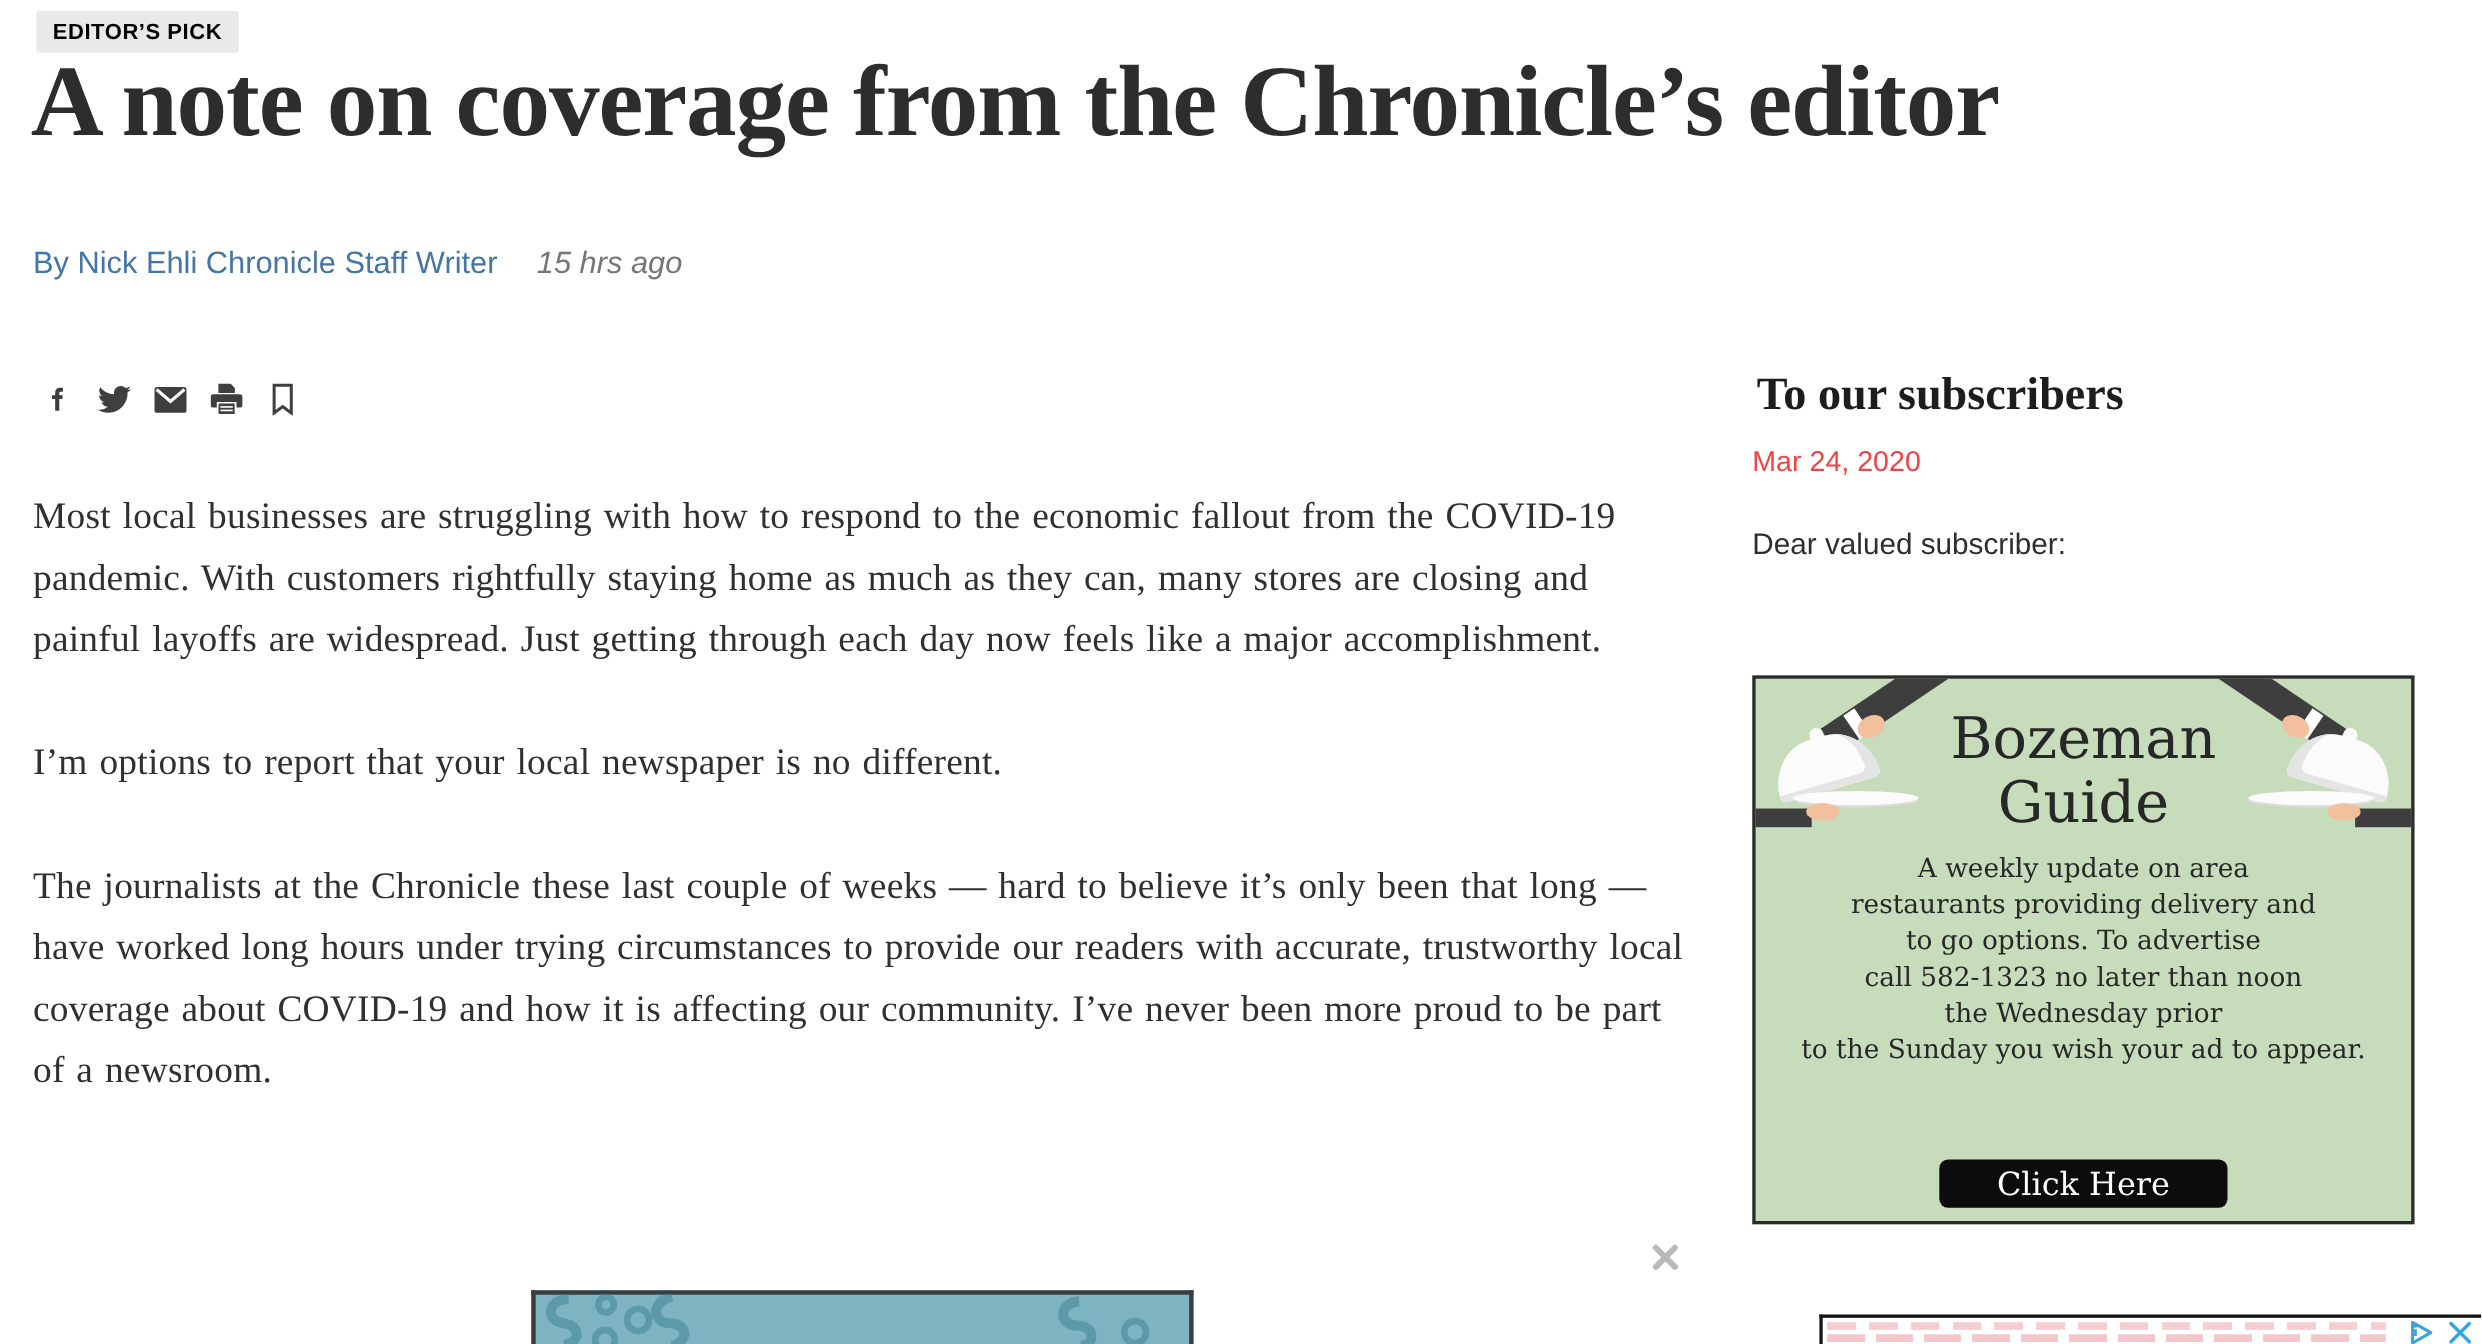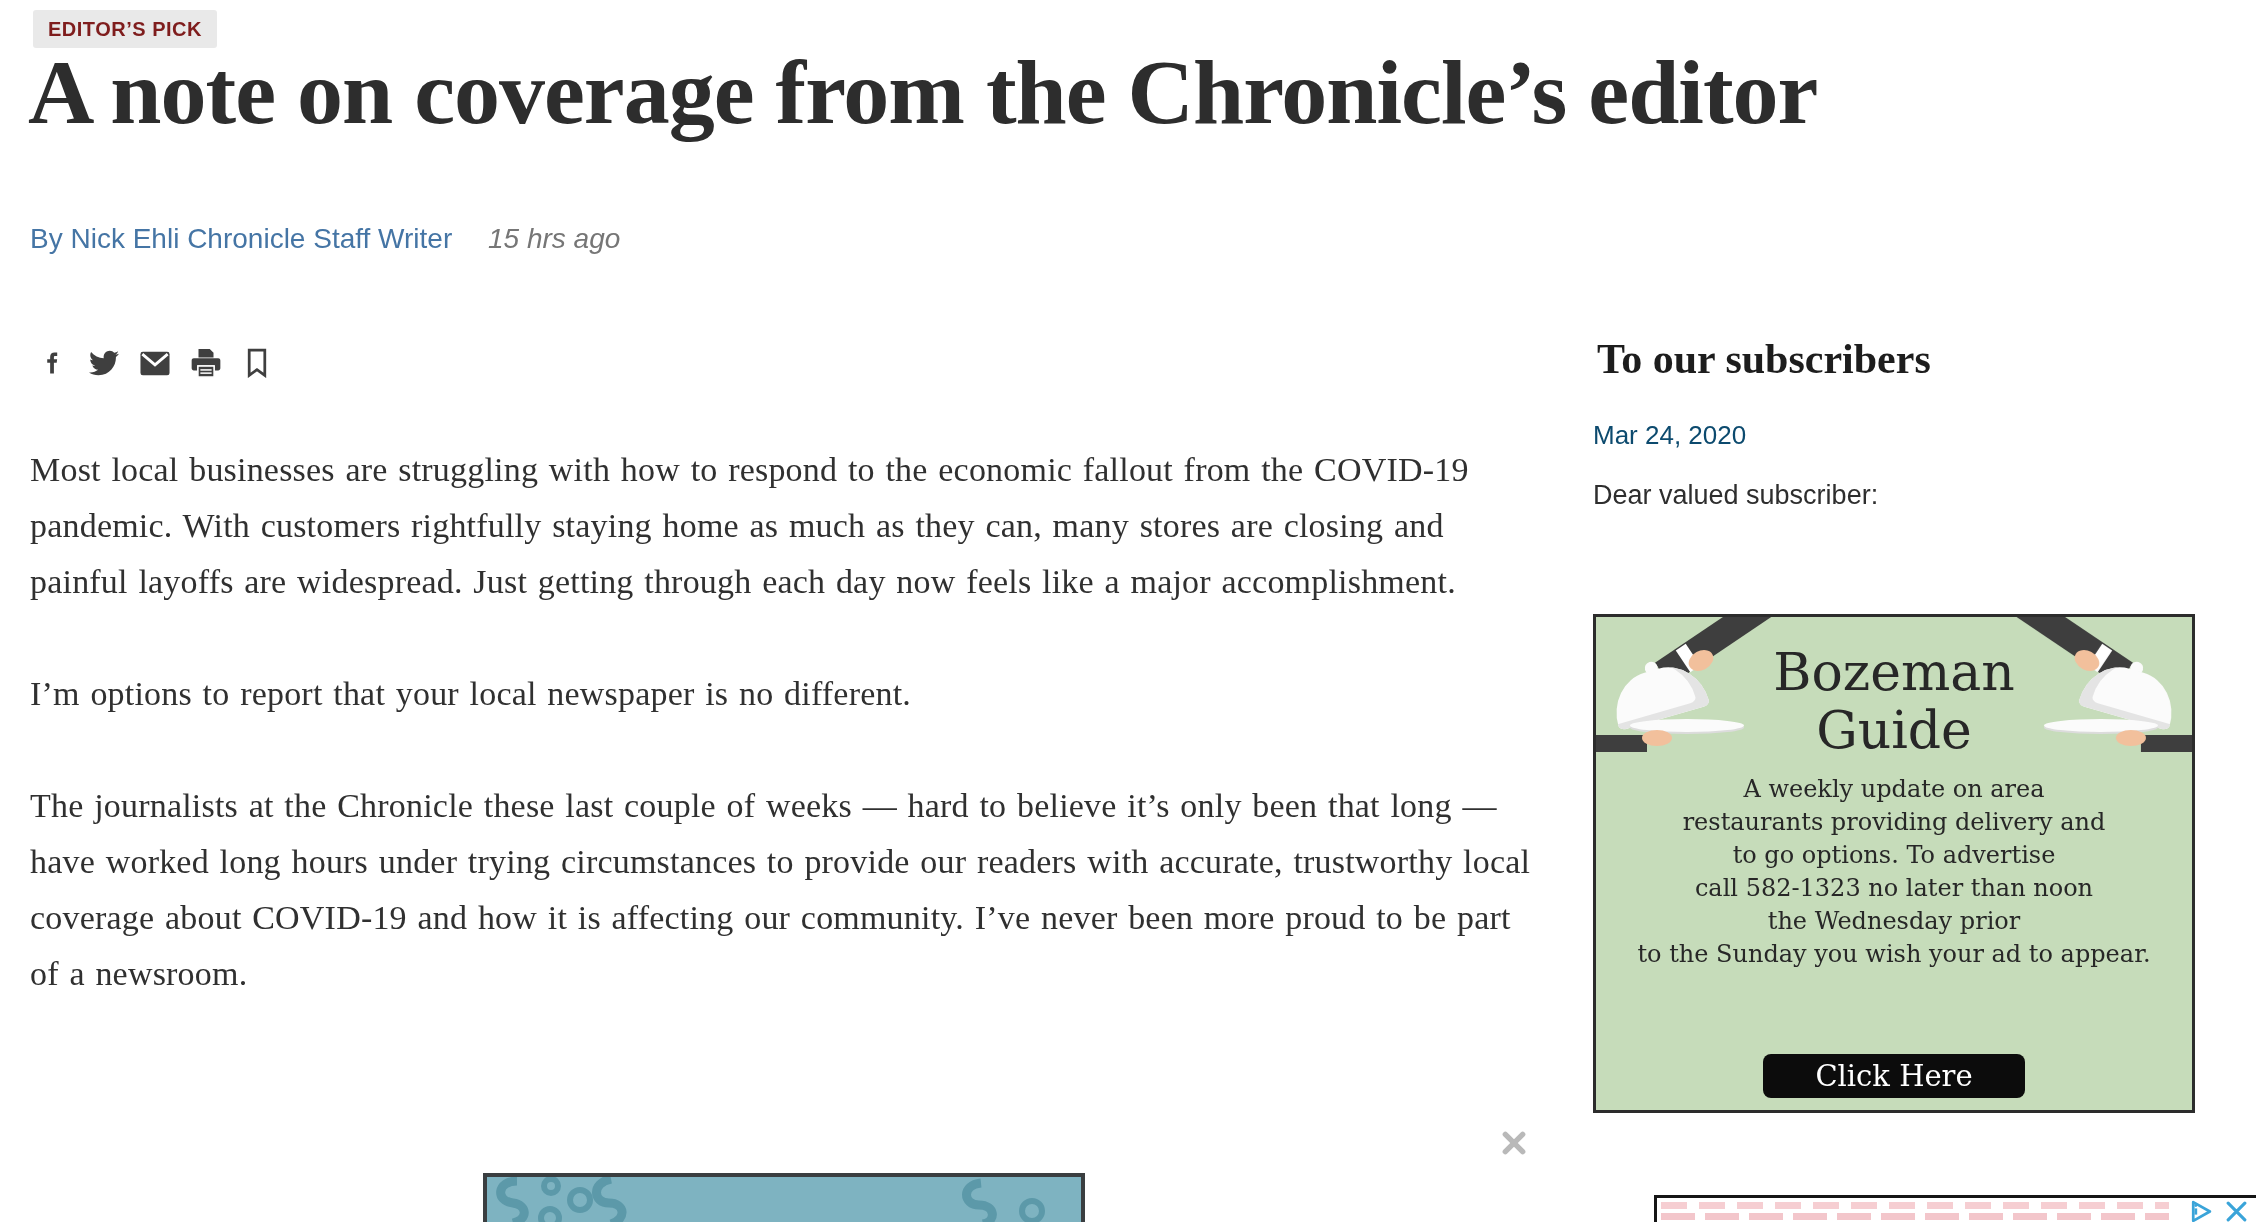--- a/index.html
+++ b/index.html
@@ -5,21 +5,21 @@
   * { box-sizing: border-box; }
   html,body { margin:0; padding:0; background:#ffffff; }
   .page {
     position:relative; width:2256px; height:1222px; background:#fff;
     overflow:hidden; font-family:"Liberation Serif", serif; color:#2f2f2f;
   }
 
   
   .badge {
     position:absolute; left:33px; top:10px;
-    background:#e9e9e9; color:#7f1d1d;
+    background:#e9e9e9; color:#000000;
     font:700 20px/1 "Liberation Sans", sans-serif;
     padding:9px 15px; border-radius:3px; letter-spacing:.5px;
     display:inline-block; cursor:pointer;
   }
 
   
   .headline {
     position:absolute; left:28px; top:36px; width:2210px; margin:0;
     font:700 92px/1.22 "Liberation Serif", serif;
     color:#2d2d2d; letter-spacing:-1px;
@@ -40,21 +40,21 @@
   
   .article {
     position:absolute; left:30px; top:442px; width:1505px;
     font-size:34px; line-height:56px; color:#303030;
     word-spacing:2px; letter-spacing:.2px;
   }
   .article p { margin:0 0 56px 0; }
 
   
   .sb-heading { position:absolute; left:1593px; top:332px; margin:4px; font:700 42px/1.1 "Liberation Serif", serif; color:#1d1d1d; }
-  .sb-date { position:absolute; left:1593px; top:420px; font:400 26px/1.2 "Liberation Sans", sans-serif; color:#0c4a6e; }
+  .sb-date { position:absolute; left:1593px; top:404px; font:400 26px/1.2 "Liberation Sans", sans-serif; color:#ef4444; }
   .sb-salutation { position:absolute; left:1593px; top:479px; font:400 27px/1.2 "Liberation Sans", sans-serif; color:#2e2e2e; }
 
   
   .rg-ad {
     position:absolute; left:1593px; top:614px; width:602px; height:499px;
     background:#c6dcba; border:3px solid #2c2c2c; text-align:center;
     font-family:"DejaVu Serif", serif; color:#272727; cursor:pointer; overflow:hidden;
   }
   .rg-title { margin-top:26px; font-size:52px; line-height:58px; }
   .rg-body { margin-top:14px; font-size:24px; line-height:33px; }

